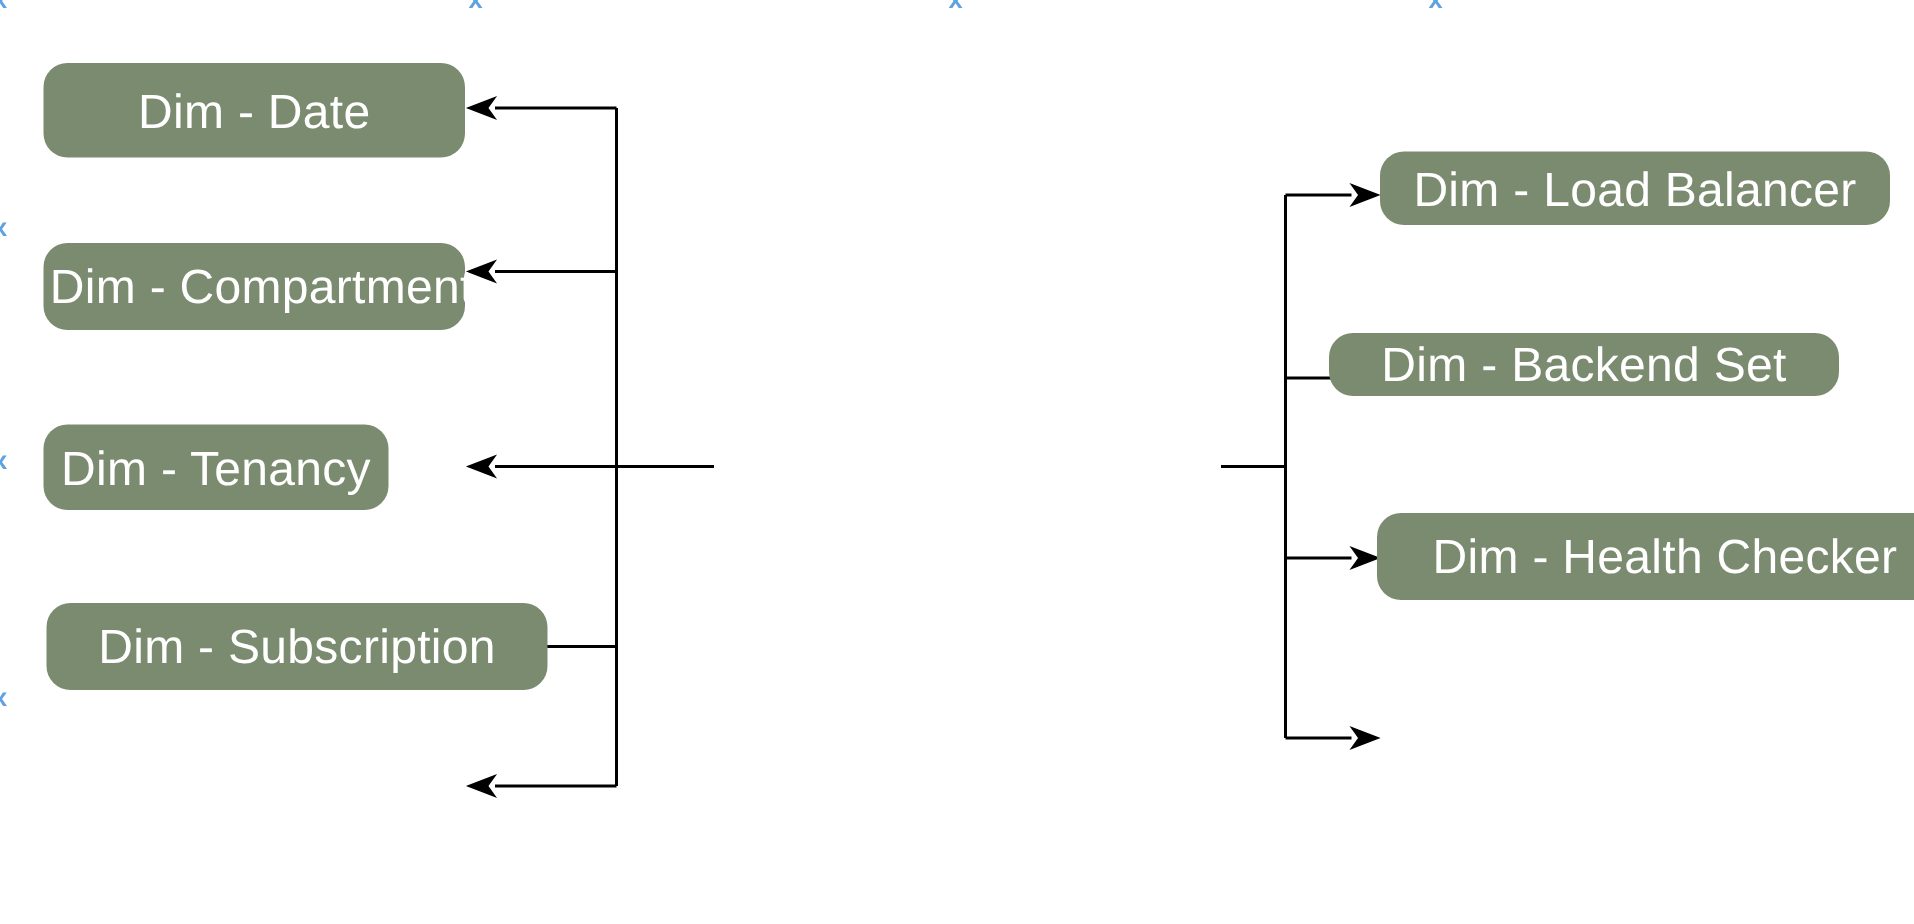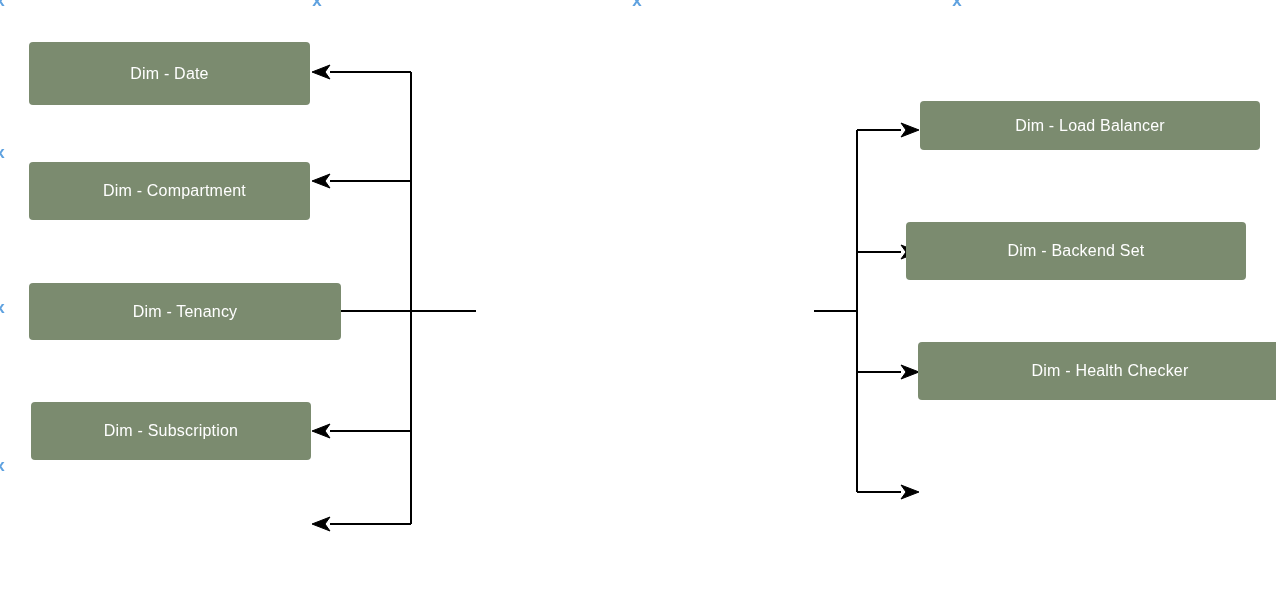--- a/index.html
+++ b/index.html
@@ -8,24 +8,24 @@
     width:1276px; height:616px;
     background:var(--background,#fff);
     overflow:hidden;
     font-family:"Liberation Sans", sans-serif;
   }
   .connectors { position:absolute; left:0; top:0; }
   .connectors path.line { stroke:var(--connector,#000); stroke-width:2; fill:none; }
   .connectors path.arrowhead { stroke:var(--connector,#000); stroke-width:1; fill:var(--connector,#000); }
   .node {
     position:absolute;
-    border-radius:4px;
+    border-radius:16px;
     color:var(--text,#fff);
     display:flex; align-items:center; justify-content:center;
-    font-size:16px; line-height:1; letter-spacing:0.2px;
+    font-size:32px; line-height:1; letter-spacing:0.2px;
     white-space:nowrap;
     box-sizing:border-box;
   }
   .node.dim  { background:var(--dimension-fill,#7B8B6F); }
   .node.fact { background:var(--fact-fill,#9E5B33); }
   .edge-x {
     position:absolute;
     color:var(--edge-marker,#5FA2E0);
     font-size:17px; font-weight:700; line-height:1;
     transform:translate(-50%,-50%);
@@ -64,32 +64,32 @@
       <path class="arrowhead" d="M 919 492 L 901 485 L 906 492 L 901 499 Z"></path>
     </g>
   </svg>
 
   <div class="node dim" style="left:29px; top:42px; width:281px; height:63px;">
     <span>Dim - Date</span>
   </div>
   <div class="node dim" style="left:29px; top:162px; width:281px; height:58px;padding-left:10px;">
     <span>Dim - Compartment</span>
   </div>
-  <div class="node dim" style="left:29px; top:283px; width:312px; height:57px;">
+  <div class="node dim" style="left:29px; top:283px; width:230px; height:57px;">
     <span>Dim - Tenancy</span>
   </div>
-  <div class="node dim" style="left:31px; top:402px; width:280px; height:58px;">
+  <div class="node dim" style="left:31px; top:402px; width:334px; height:58px;">
     <span>Dim - Subscription</span>
   </div>
 
 
   <div class="node dim" style="left:920px; top:101px; width:340px; height:49px;">
     <span>Dim - Load Balancer</span>
   </div>
-  <div class="node dim" style="left:906px; top:222px; width:340px; height:58px;">
+  <div class="node dim" style="left:886px; top:222px; width:340px; height:42px;">
     <span>Dim - Backend Set</span>
   </div>
   <div class="node dim" style="left:918px; top:342px; width:384px; height:58px;">
     <span>Dim - Health Checker</span>
   </div>
 
   <span class="edge-x" style="left:0px; top:0px;">x</span>
   <span class="edge-x" style="left:317px; top:0px;">x</span>
   <span class="edge-x" style="left:637px; top:0px;">x</span>
   <span class="edge-x" style="left:957px; top:0px;">x</span>

